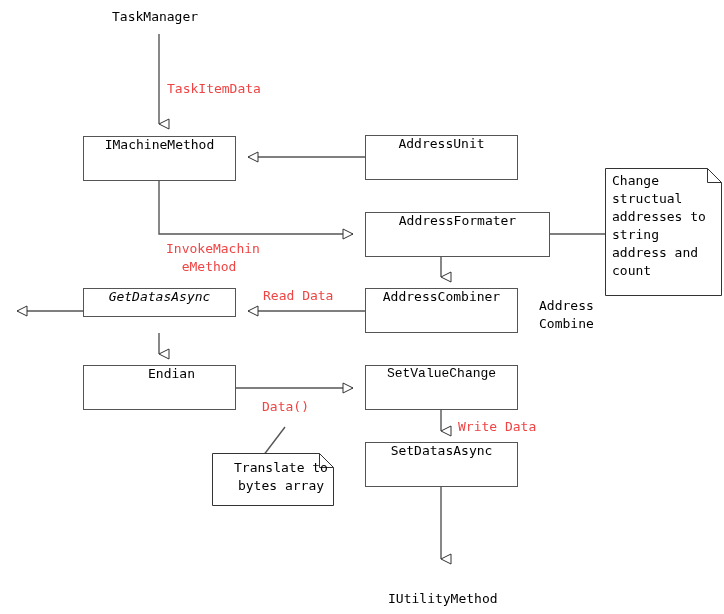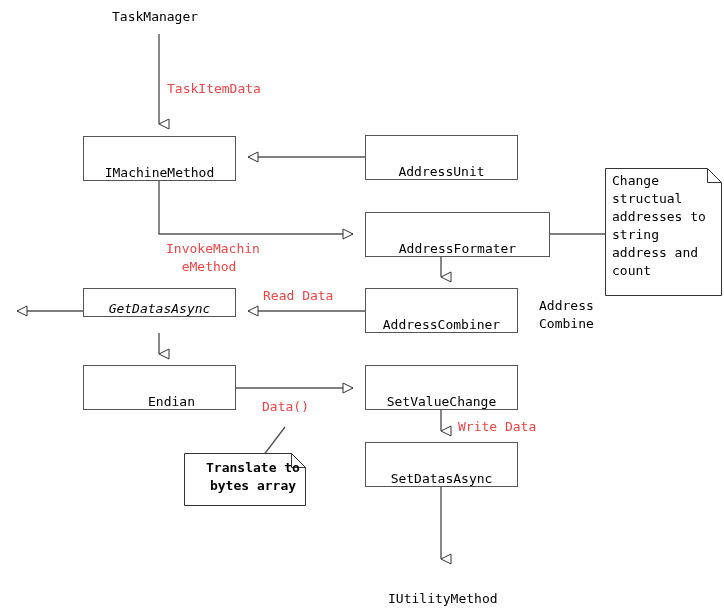--- a/index.html
+++ b/index.html
@@ -26,21 +26,21 @@
     top: 0;
     width: 724px;
     height: 614px;
   }
   .node-box {
     position: absolute;
     box-sizing: border-box;
     border: 1px solid #555555;
     background: #ffffff;
     display: flex;
-    align-items: flex-end;
+    align-items: flex-start;
     justify-content: center;
     font-size: 13px;
     letter-spacing: 0px;
     white-space: nowrap;
   }
   .note-box {
     position: absolute;
     box-sizing: border-box;
     background: #ffffff;
     font-size: 13px;
@@ -137,21 +137,21 @@
   </div>
 
   <div class="node-box" style="left:83px; top:288px; width:153px; height:29px;font-style:italic;">
     <span>GetDatasAsync</span>
   </div>
 
   <div class="node-box" style="left:83px; top:365px; width:153px; height:45px;padding-left:24px;">
     <span>Endian</span>
   </div>
 
-  <div class="node-box" style="left:365px; top:365px; width:153px; height:45px;">
+  <div class="node-box" style="left:365px; top:365px; width:153px; height:45px;font-family:Liberation Mono, monospace;">
     <span>SetValueChange</span>
   </div>
 
   <div class="node-box" style="left:365px; top:442px; width:153px; height:45px;">
     <span>SetDatasAsync</span>
   </div>
 
   <div class="note-box" style="left:605px; top:168px; width:117px; height:128px;">
     <svg width="117" height="128" style="position:absolute; left:0; top:0;">
       <path d="M 0.5 0.5 L 102.5 0.5 L 116.5 14.5 L 116.5 127.5 L 0.5 127.5 Z" fill="#ffffff" stroke="#333333" stroke-width="1"></path>
@@ -160,21 +160,21 @@
     <div class="note-text">
       <div>Change</div>
       <div>structual</div>
       <div>addresses to</div>
       <div>string</div>
       <div>address and</div>
       <div>count</div>
     </div>
   </div>
 
-  <div class="note-box" style="left:184px; top:453px; width:138px; height:53px;font-weight:bold;">
+  <div class="note-box" style="left:212px; top:453px; width:138px; height:53px;">
     <svg width="122" height="53" style="position:absolute; left:0; top:0;">
       <path d="M 0.5 0.5 L 107.5 0.5 L 121.5 14.5 L 121.5 52.5 L 0.5 52.5 Z" fill="#ffffff" stroke="#333333" stroke-width="1"></path>
       <path d="M 107.5 0.5 L 107.5 14.5 L 121.5 14.5" fill="none" stroke="#333333" stroke-width="1"></path>
     </svg>
     <div class="note-text centered">
       <div>Translate to</div>
       <div>bytes array</div>
     </div>
   </div>
 

